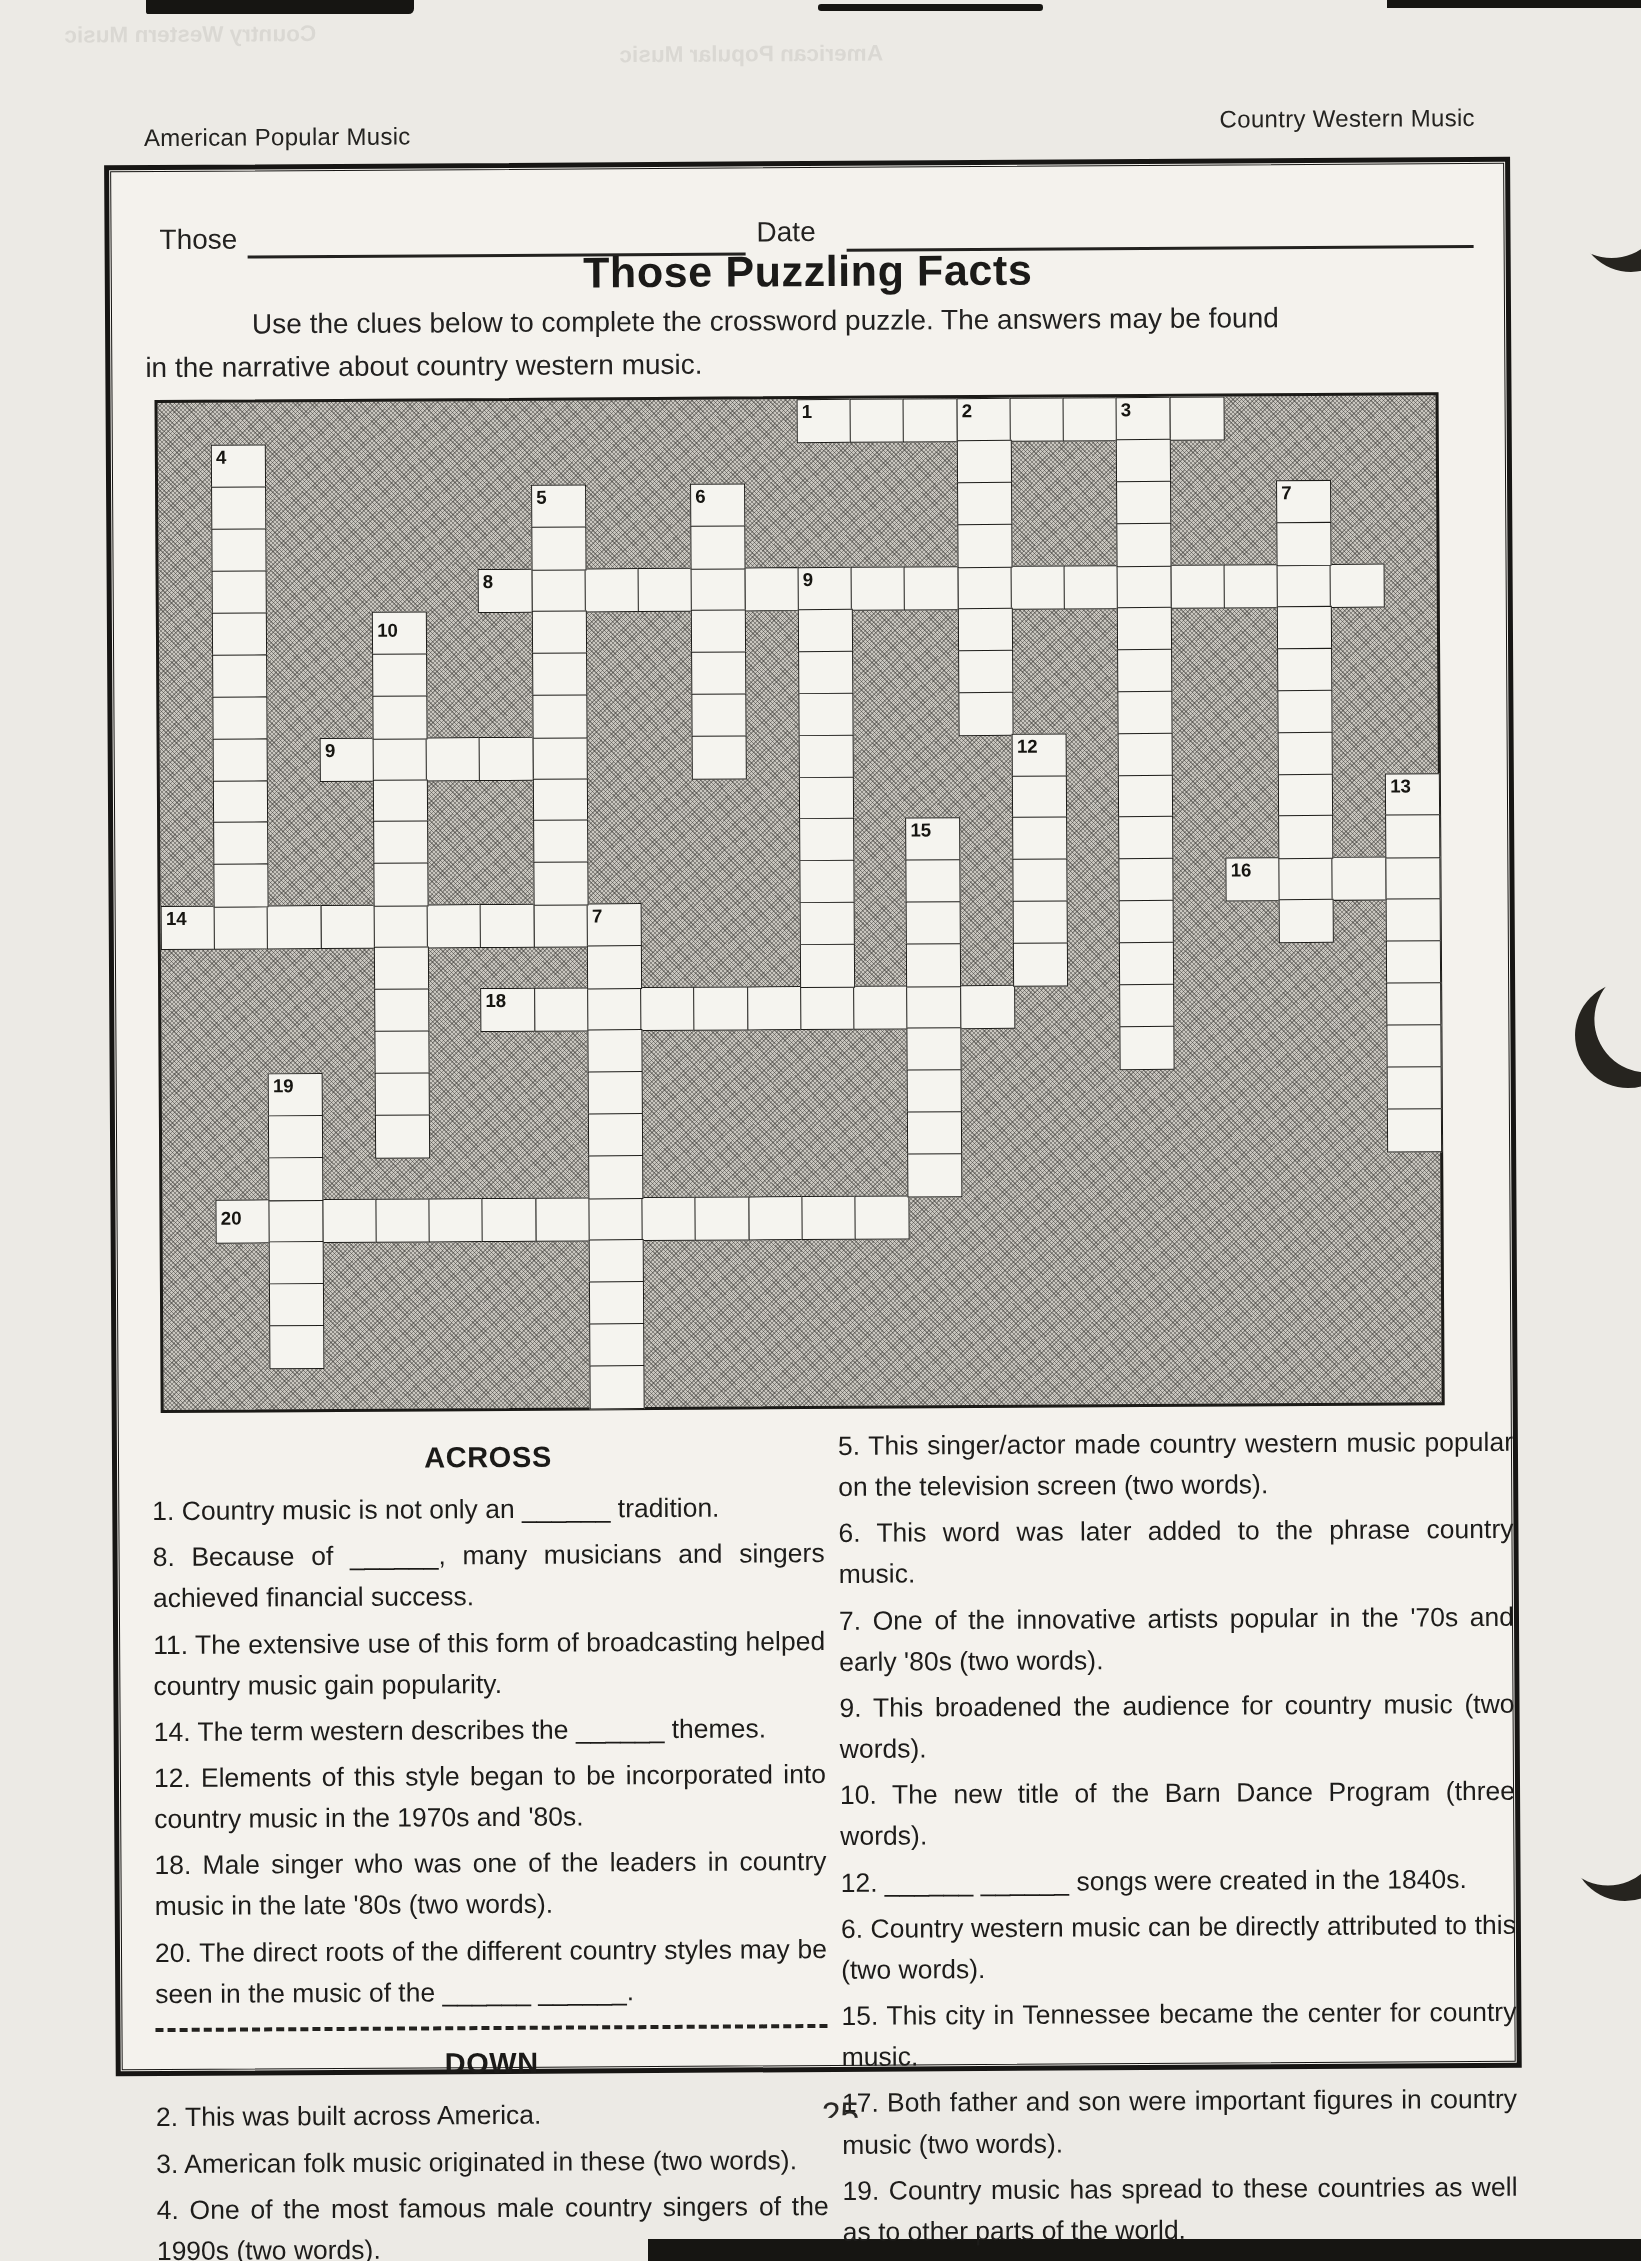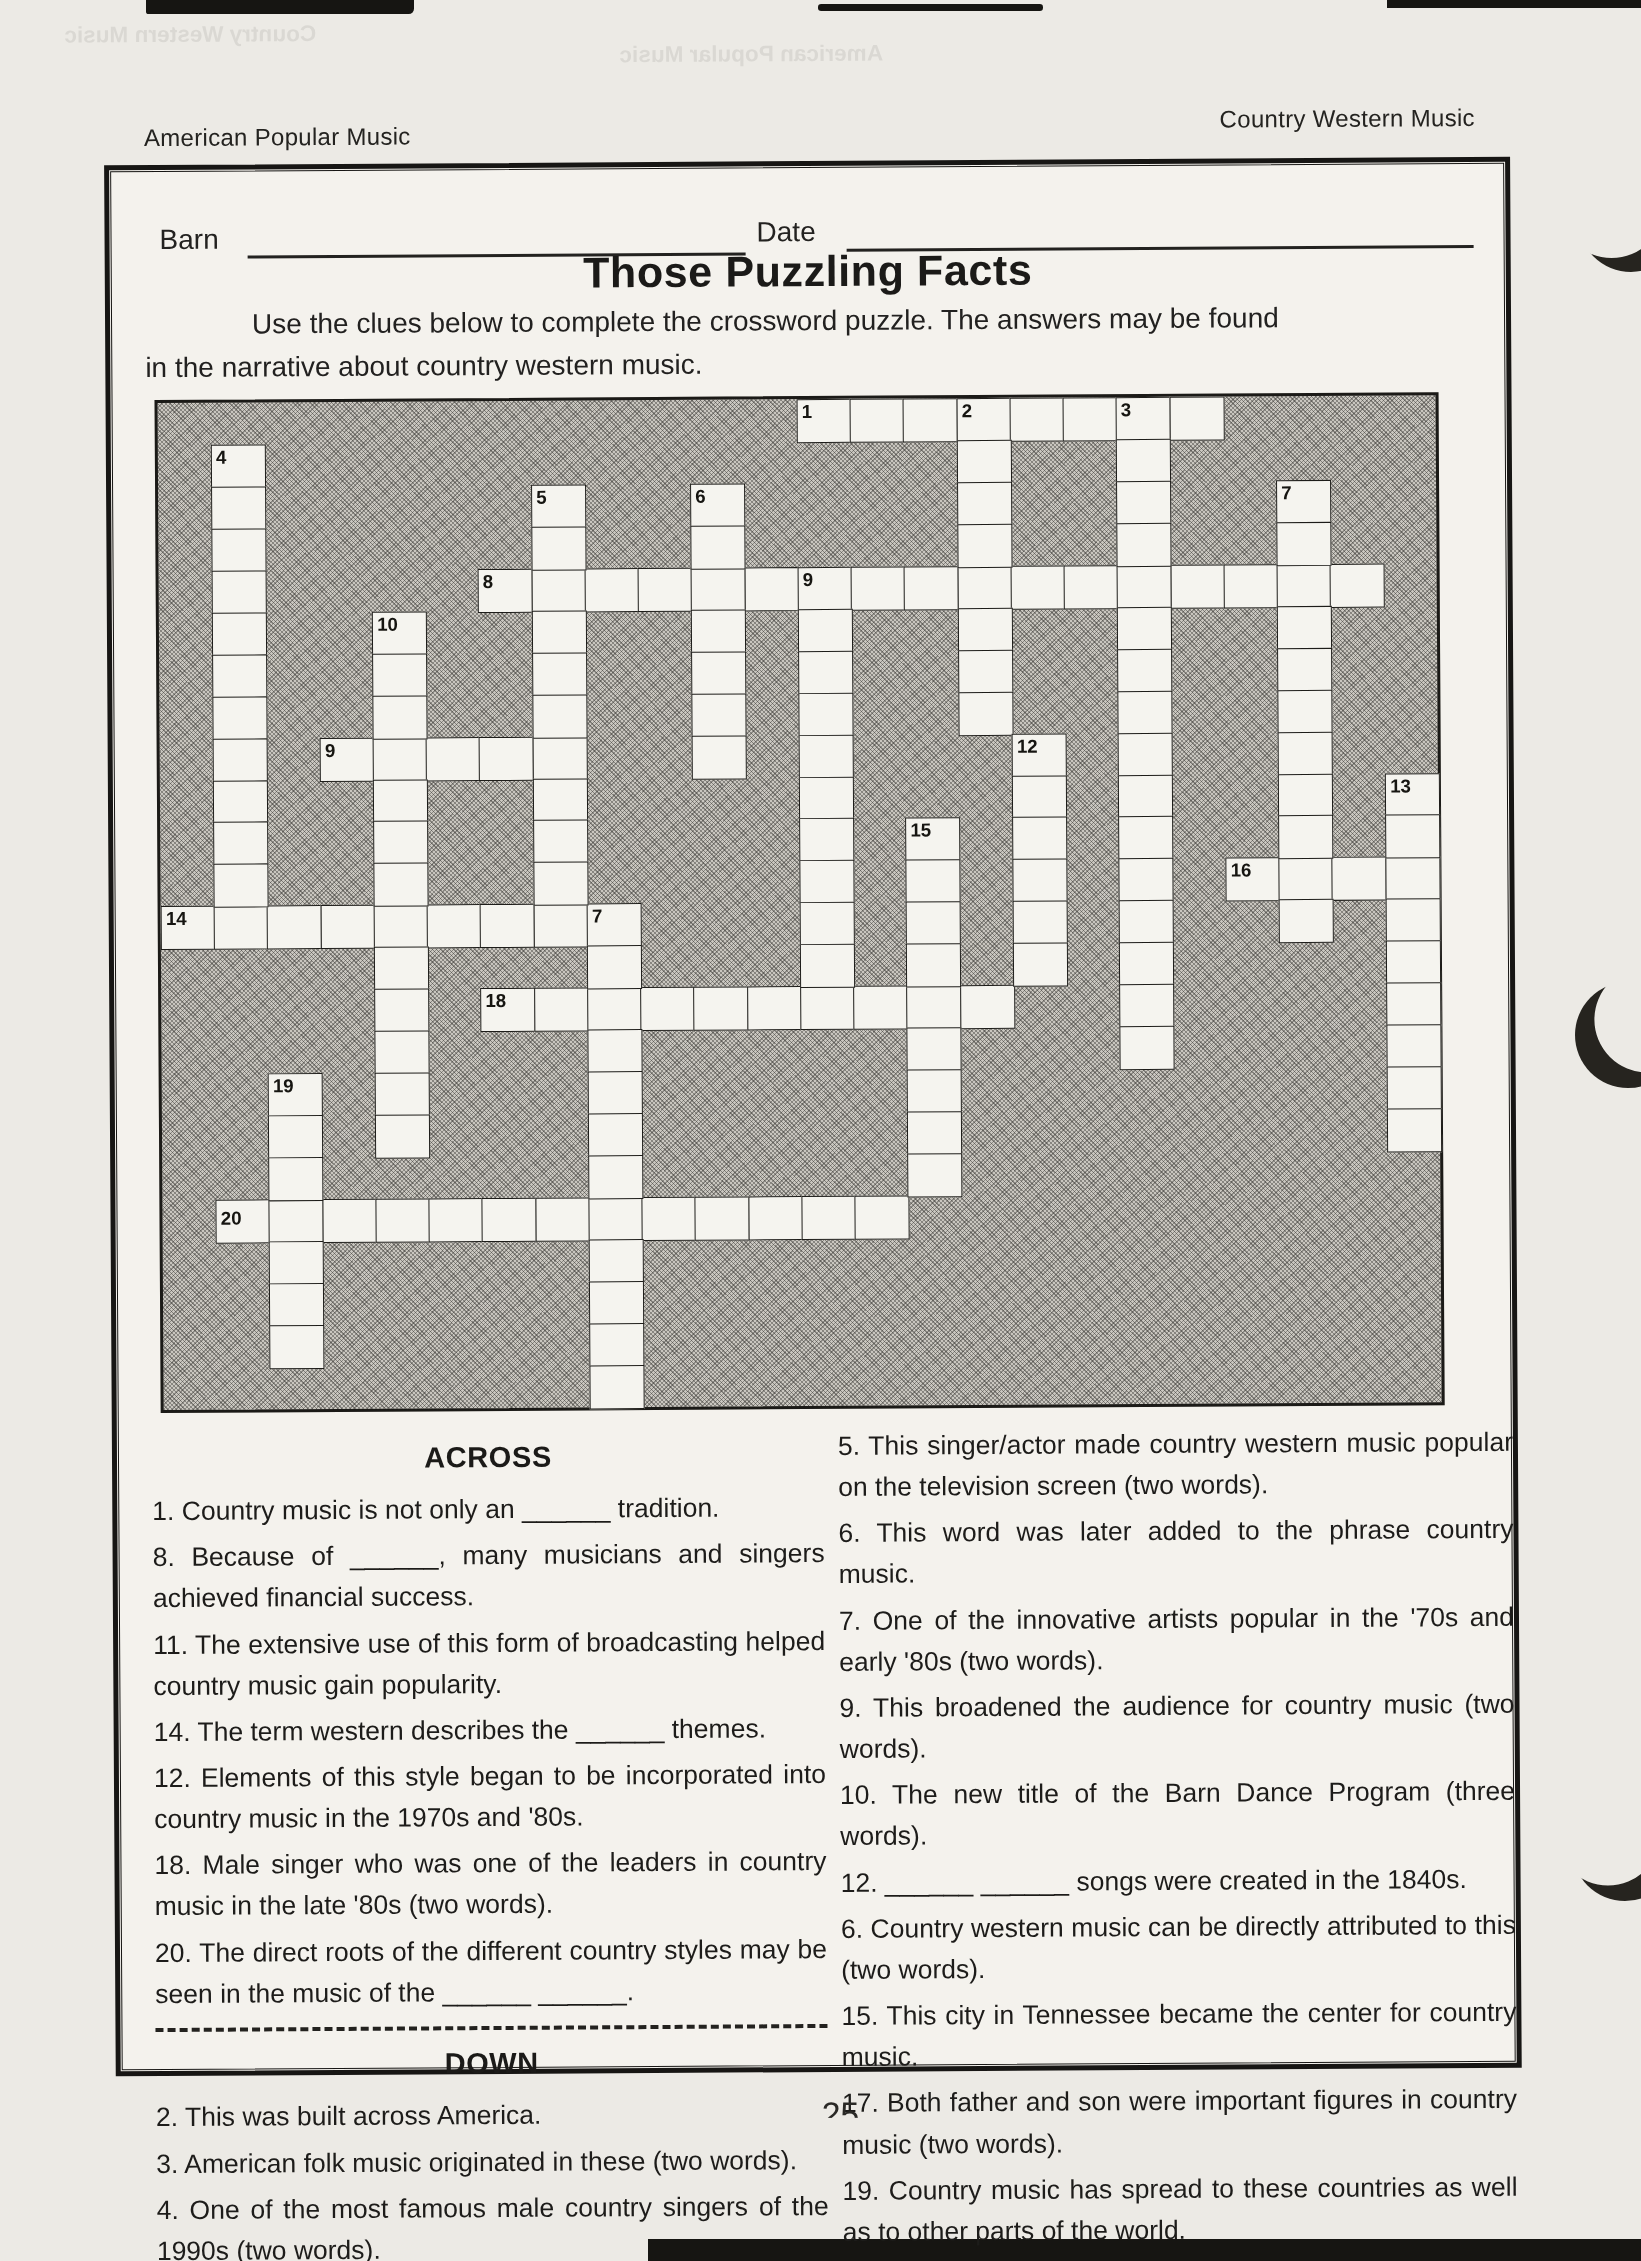--- a/index.html
+++ b/index.html
@@ -94,21 +94,21 @@
       <div class="ghost" style="left: 632px; top: 333px; font-size: 26px;">Many of the characteristic sounds that we</div>
       <div class="ghost" style="left: 71px; top: 18px; font-size: 22.6px;">Country Western Music</div>
       <div class="ghost" style="left: 626px; top: 41px; font-size: 22.6px;">American Popular Music</div>
     </div>
 
   <div class="hdr hdr-left">American Popular Music</div>
   <div class="hdr hdr-right">Country Western Music</div>
 
   <div class="sheet">
 
-    <div class="namerow-label" style="left:50px; top:54px;">Barn</div>
+    <div class="namerow-label" style="left:50px; top:54px;">Those</div>
     <div class="rule" style="left:138px; top:86px; width:498px;"></div>
     <div class="namerow-label" style="left:647px; top:50px;">Date</div>
     <div class="rule" style="left:737px; top:83px; width:627px;"></div>
 
     <div class="title">Those Puzzling Facts</div>
 
     <div class="instr" style="left:142px; top:139px;">Use the clues below to complete the crossword puzzle. The answers may be found</div>
     <div class="instr" style="left:35px;  top:182px;">in the narrative about country western music.</div>
 
     <div class="grid" id="grid">
@@ -291,21 +291,21 @@
         <div class="cell" style="left: 106px; top: 923px; width: 55px; height: 44px;"></div>
         <div class="cellnum" style="left: 639px; top: 0px;">1</div>
         <div class="cellnum" style="left: 799px; top: 0px;">2</div>
         <div class="cellnum" style="left: 958px; top: 0px;">3</div>
         <div class="cellnum" style="left: 53px; top: 42px;">4</div>
         <div class="cellnum" style="left: 373px; top: 84px;">5</div>
         <div class="cellnum" style="left: 532px; top: 84px;">6</div>
         <div class="cellnum" style="left: 1118px; top: 84px;">7</div>
         <div class="cellnum" style="left: 319px; top: 168px;">8</div>
         <div class="cellnum" style="left: 639px; top: 168px;">9</div>
-        <div class="cellnum" style="left: 213px; top: 210px;">10</div>
+        <div class="cellnum" style="left: 213px; top: 216px;">10</div>
         <div class="cellnum" style="left: 160px; top: 336px;">9</div>
         <div class="cellnum" style="left: 852px; top: 336px;">12</div>
         <div class="cellnum" style="left: 1225px; top: 378px;">13</div>
         <div class="cellnum" style="left: 0px; top: 503px;">14</div>
         <div class="cellnum" style="left: 745px; top: 419px;">15</div>
         <div class="cellnum" style="left: 1065px; top: 461px;">16</div>
         <div class="cellnum" style="left: 426px; top: 503px;">7</div>
         <div class="cellnum" style="left: 319px; top: 587px;">18</div>
         <div class="cellnum" style="left: 106px; top: 671px;">19</div>
         <div class="cellnum" style="left: 53px; top: 797px; margin-top: 6px;">20</div>

